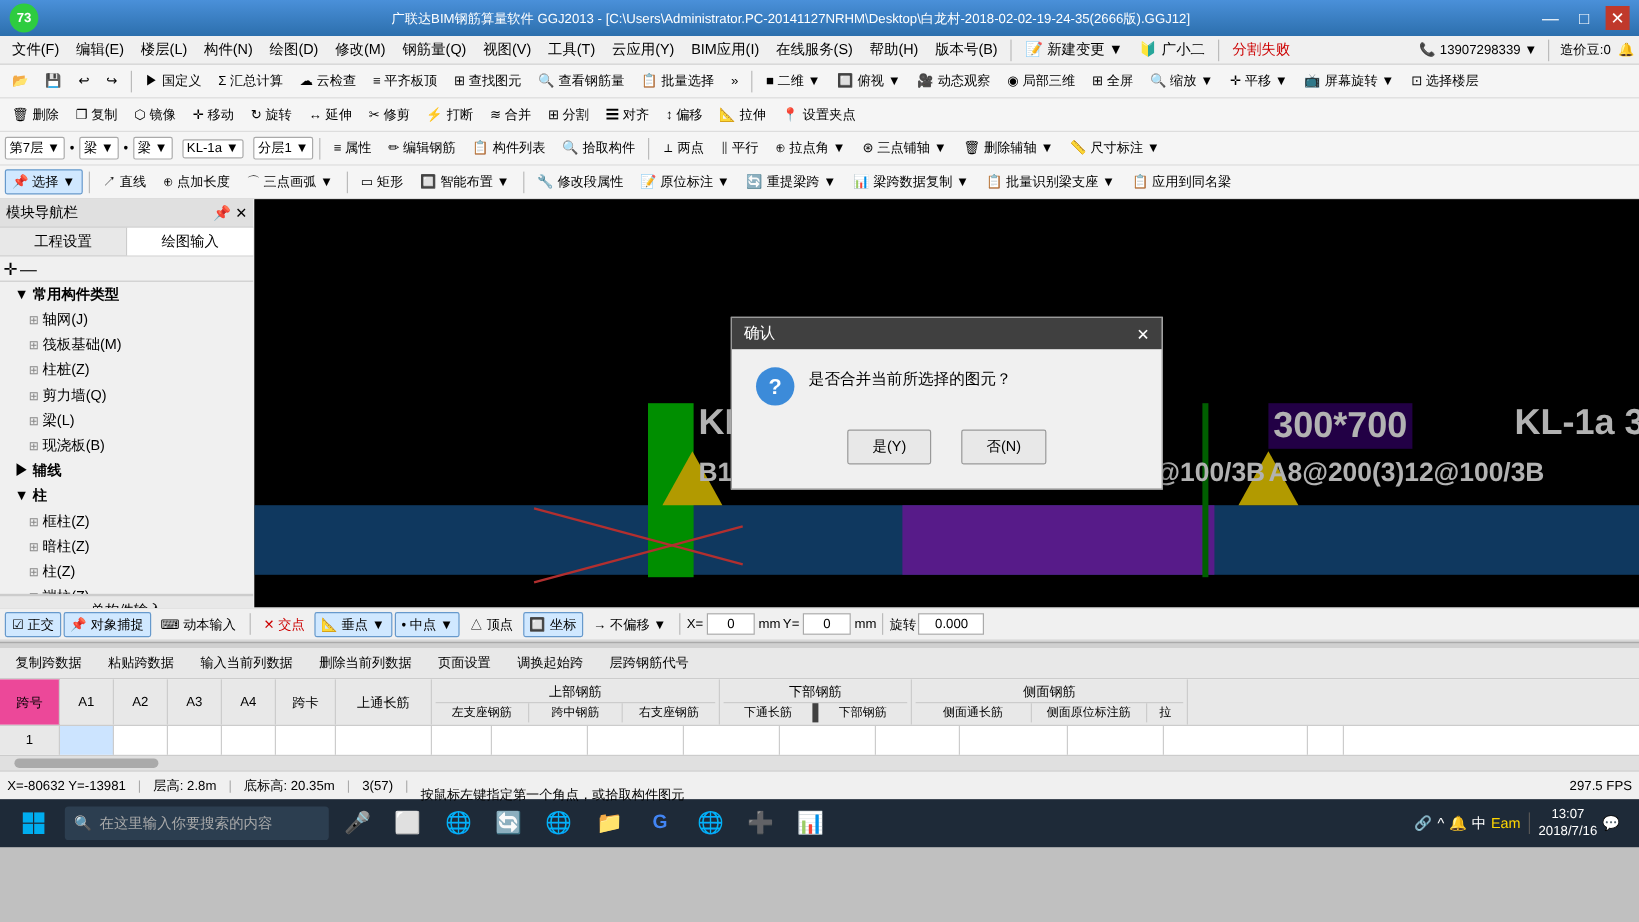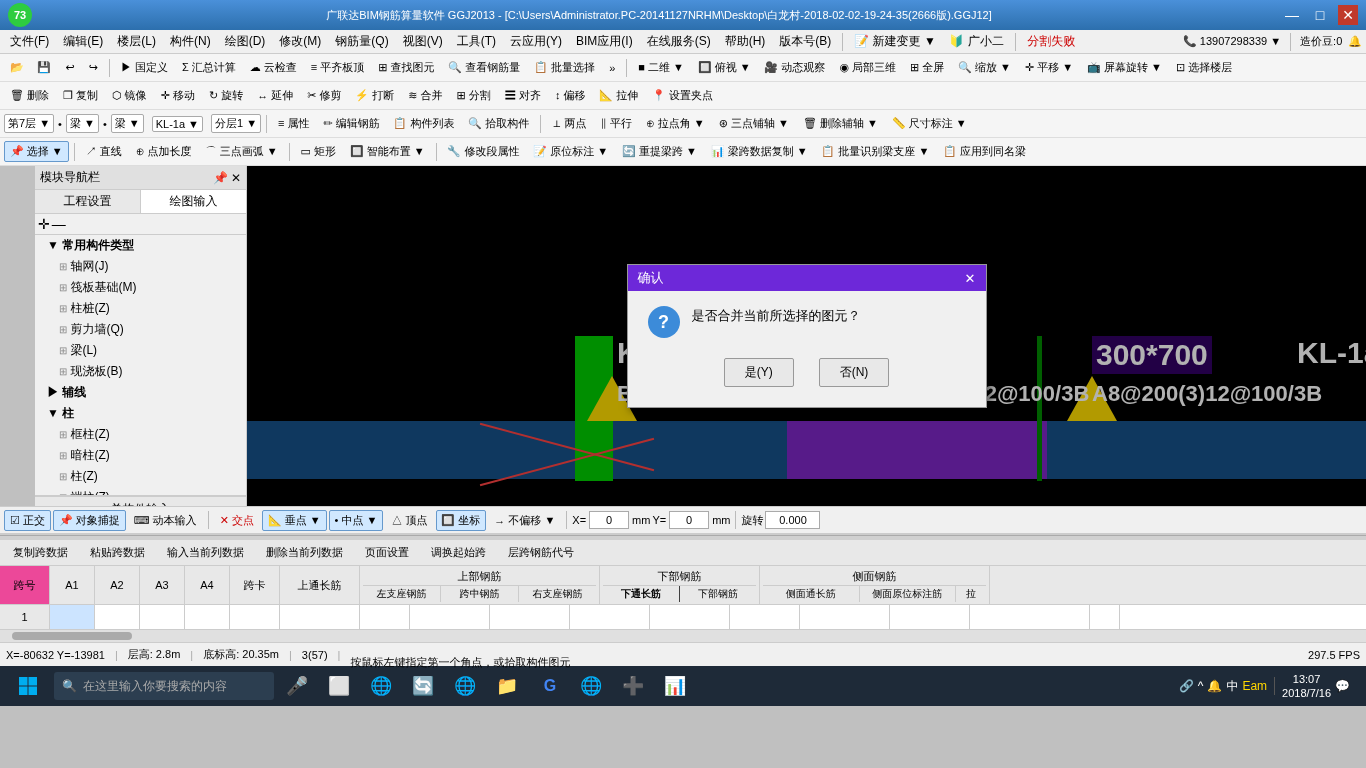--- a/index.html
+++ b/index.html
@@ -31,21 +31,21 @@
 
     
     #drawing-area { flex: 1; background: #000; position: relative; overflow: hidden; }
 
     
     .triangle-marker { position: absolute; width: 0; height: 0; border-left: 25px solid transparent; border-right: 25px solid transparent; border-bottom: 45px solid #ffdd00; }
 
     
     #dialog-overlay { position: absolute; top: 0; left: 0; width: 100%; height: 100%; background: rgba(0,0,0,0.3); display: flex; align-items: center; justify-content: center; z-index: 100; }
     #dialog-box { background: #f0f0f0; border: 1px solid #999; box-shadow: 3px 3px 8px rgba(0,0,0,0.5); padding: 20px; width: 360px; }
-    #dialog-title-bar { background: #6d28d9; color: white; padding: 4px 10px; margin: -20px -20px 15px -20px; font-size: 13px; display: flex; align-items: center; justify-content: space-between; }
+    #dialog-title-bar { background: #404040; color: white; padding: 4px 10px; margin: -20px -20px 15px -20px; font-size: 13px; display: flex; align-items: center; justify-content: space-between; }
     #dialog-content { display: flex; align-items: flex-start; gap: 12px; margin-bottom: 20px; }
     #dialog-icon { width: 32px; height: 32px; border-radius: 50%; background: #3c8bd9; display: flex; align-items: center; justify-content: center; color: white; font-size: 18px; font-weight: bold; flex-shrink: 0; }
     #dialog-message { font-size: 13px; line-height: 1.6; }
     #dialog-buttons { display: flex; justify-content: center; gap: 25px; }
     .dialog-btn { padding: 5px 20px; border: 1px solid #999; background: #e8e8e8; cursor: pointer; font-size: 12px; border-radius: 2px; min-width: 65px; text-align: center; }
 
     
     #bottom-snap-bar { width: 100%; height: 28px; background: #f0f0f0; display: flex; align-items: center; padding: 0 4px; border-top: 1px solid #ccc; border-bottom: 1px solid #ccc; font-size: 11px; gap: 2px; }
 
     
@@ -192,21 +192,21 @@
   <span class="toolbar-btn">🔲 智能布置 ▼</span>
   <span class="toolbar-sep"></span>
   <span class="toolbar-btn">🔧 修改段属性</span>
   <span class="toolbar-btn">📝 原位标注 ▼</span>
   <span class="toolbar-btn">🔄 重提梁跨 ▼</span>
   <span class="toolbar-btn">📊 梁跨数据复制 ▼</span>
   <span class="toolbar-btn">📋 批量识别梁支座 ▼</span>
   <span class="toolbar-btn">📋 应用到同名梁</span>
 </div>
 
-<div style="display:flex; width:1366px; height:340px;padding-left:35px;">
+<div style="display:flex; width:1366px; height:340px;">
 
   <div id="left-panel">
     <div id="left-panel-header">
       <span>模块导航栏</span>
       <span style="display:flex; gap:3px;">
         <span style="cursor:pointer;">📌</span>
         <span style="cursor:pointer;">✕</span>
       </span>
     </div>
 
@@ -358,21 +358,21 @@
       <div style="border-bottom:1px solid #ccc; width:100%; text-align:center; padding:1px 0;">上部钢筋</div>
       <div style="display:flex; width:100%;justify-content:center;">
         <span style="flex:1; border-right:1px solid #ccc; text-align:center; padding:1px; font-size:10px;">左支座钢筋</span>
         <span style="flex:1; border-right:1px solid #ccc; text-align:center; padding:1px; font-size:10px;">跨中钢筋</span>
         <span style="flex:1; text-align:center; padding:1px; font-size:10px;">右支座钢筋</span>
       </div>
     </div>
     <div class="col-header" style="width:160px; flex-direction:column;">
       <div style="border-bottom:1px solid #ccc; width:100%; text-align:center; padding:1px 0;">下部钢筋</div>
       <div style="display:flex; width:100%;">
-        <span style="flex:1; border-right:1px solid #404040; text-align:center; padding:1px; font-size:10px;font-weight:bold;">下通长筋</span>
+        <span style="flex:1; border-right:5px solid #404040; text-align:center; padding:1px; font-size:10px;">下通长筋</span>
         <span style="flex:1; text-align:center; padding:1px; font-size:10px;">下部钢筋</span>
       </div>
     </div>
     <div class="col-header" style="width:230px; flex-direction:column;">
       <div style="border-bottom:1px solid #ccc; width:100%; text-align:center; padding:1px 0;">侧面钢筋</div>
       <div style="display:flex; width:100%;">
         <span style="flex:1; border-right:1px solid #ccc; text-align:center; padding:1px; font-size:10px;">侧面通长筋</span>
         <span style="flex:1; border-right:1px solid #ccc; text-align:center; padding:1px; font-size:10px;">侧面原位标注筋</span>
         <span style="width:30px; text-align:center; padding:1px; font-size:10px;">拉</span>
       </div>

